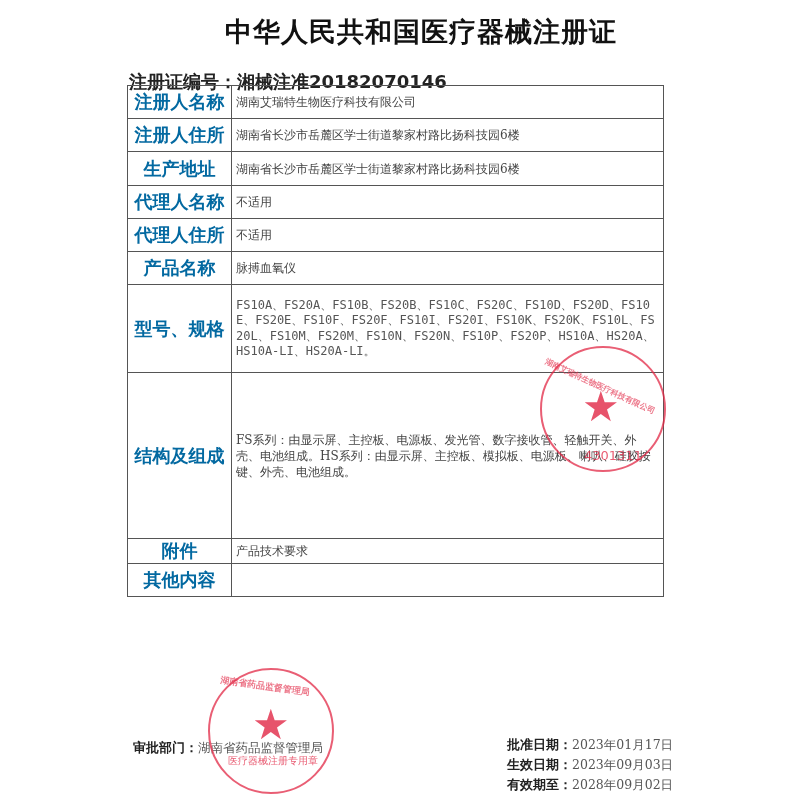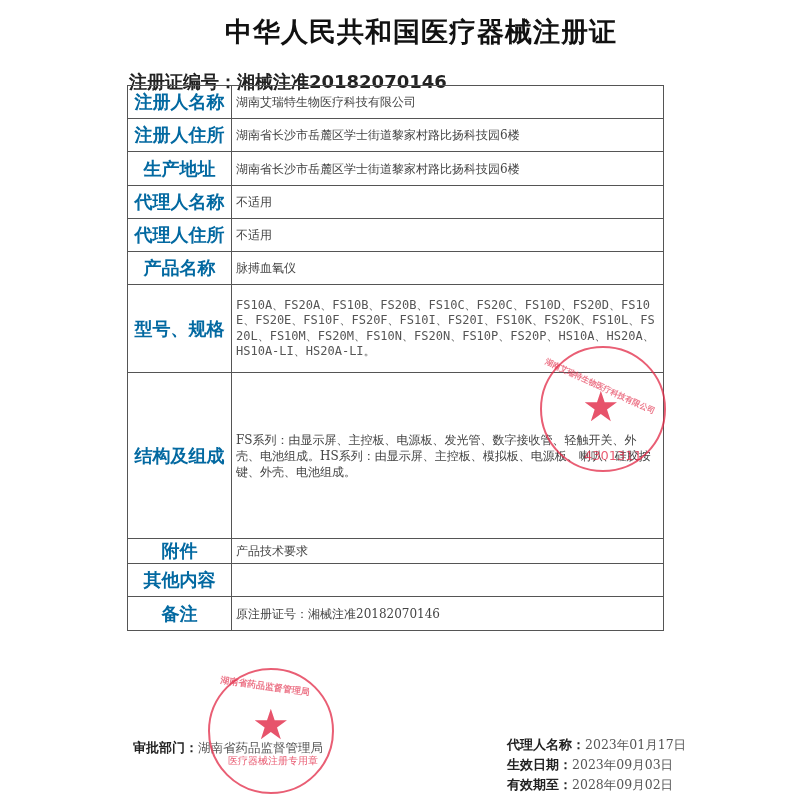--- a/index.html
+++ b/index.html
@@ -66,33 +66,29 @@
     <td class="value">FS系列：由显示屏、主控板、电源板、发光管、数字接收管、轻触开关、外壳、电池组成。HS系列：由显示屏、主控板、模拟板、电源板、喇叭、硅胶按键、外壳、电池组成。</td>
   </tr>
   <tr style="height:15px">
     <td class="label">附件</td>
     <td class="value">产品技术要求</td>
   </tr>
   <tr style="height:33px">
     <td class="label">其他内容</td>
     <td class="value"></td>
   </tr>
-  <tr style="height:34px">
-    <td class="label">备注</td>
-    <td class="value">原注册证号：湘械注准20182070146</td>
-  </tr>
 </tbody>
   </table>
 
 <div class="footer dept">
   <span class="k">审批部门：</span><span class="v">湖南省药品监督管理局</span>
 </div>
 
 <div class="footer dates">
-  <div><span class="k">代理人名称：</span><span class="v">2023年01月17日</span></div>
+  <div><span class="k">批准日期：</span><span class="v">2023年01月17日</span></div>
   <div><span class="k">生效日期：</span><span class="v">2023年09月03日</span></div>
   <div><span class="k">有效期至：</span><span class="v">2028年09月02日</span></div>
 </div>
 
 <div class="stamp" style="left:540px; top:346px; width:122px; height:122px;">
   <span class="star" style="left:40px; top:38px;">★</span>
   <span class="ring-text" style="left:6px; top:8px; font-size:8px; transform:rotate(25deg); transform-origin:left top; opacity:0.85;">湖南艾瑞特生物医疗科技有限公司</span>
   <span class="bottom-text" style="left:42px; top:100px; font-size:13px;">4301311</span>
 </div>
 

